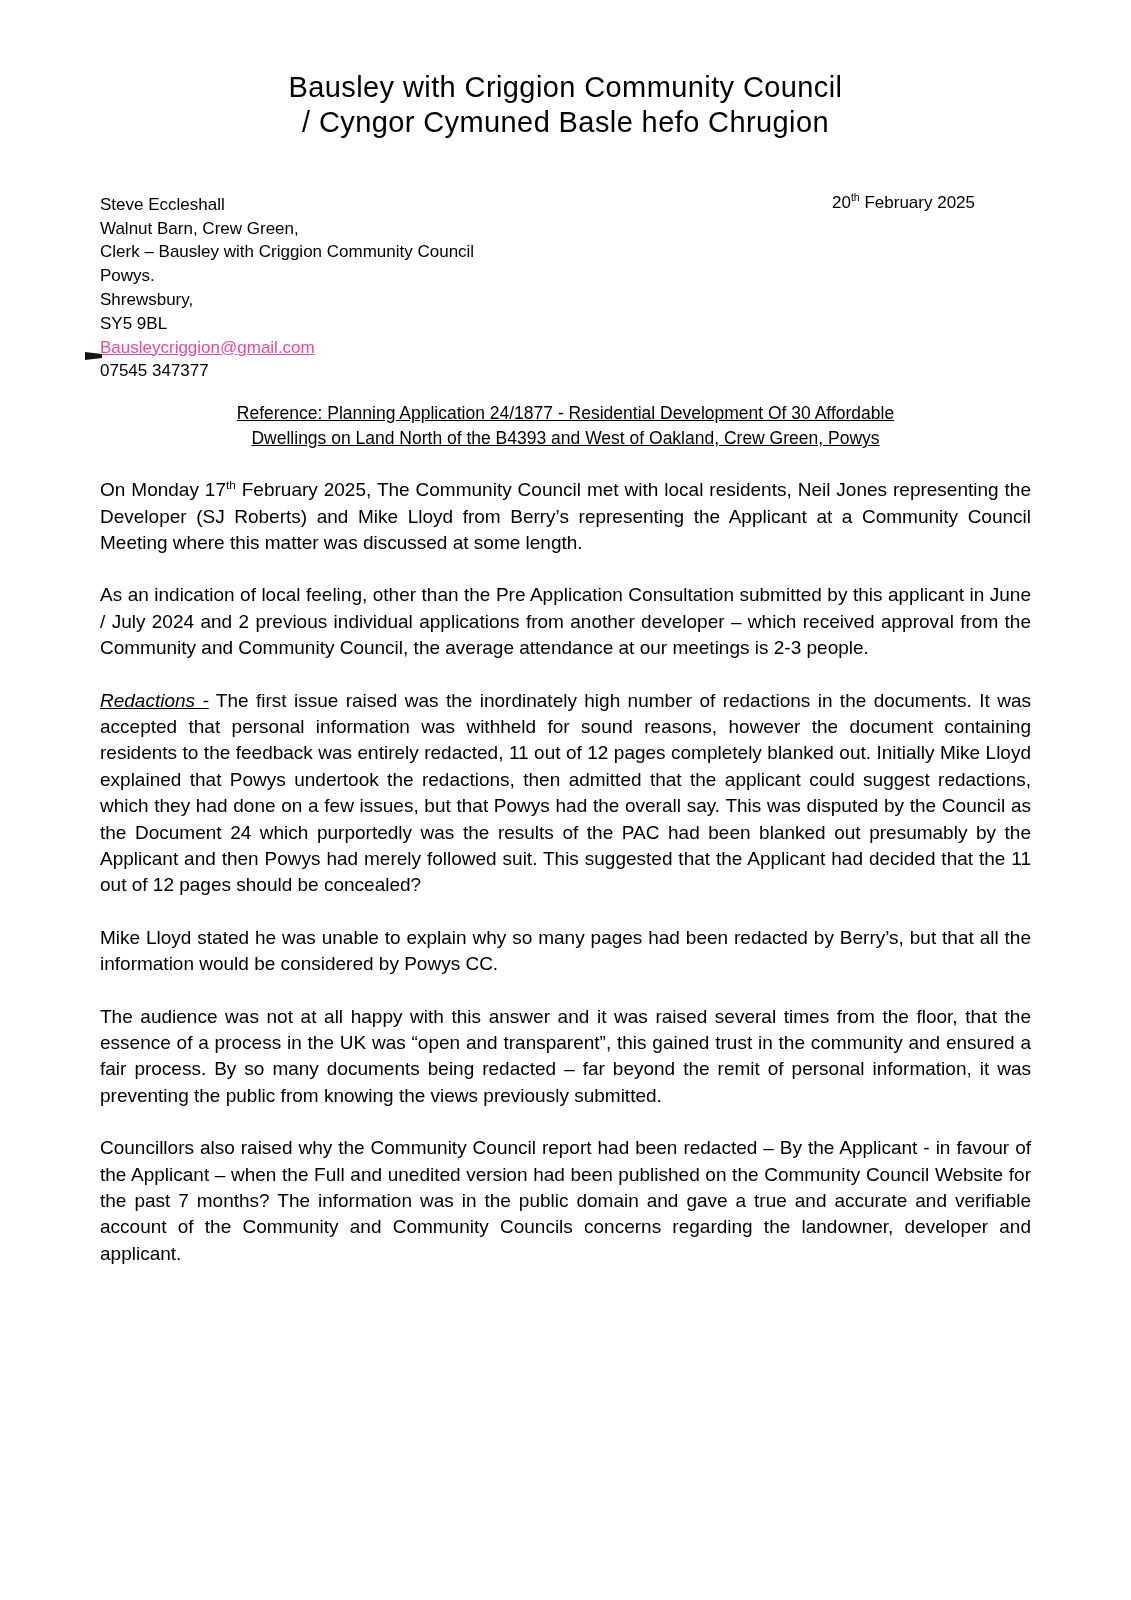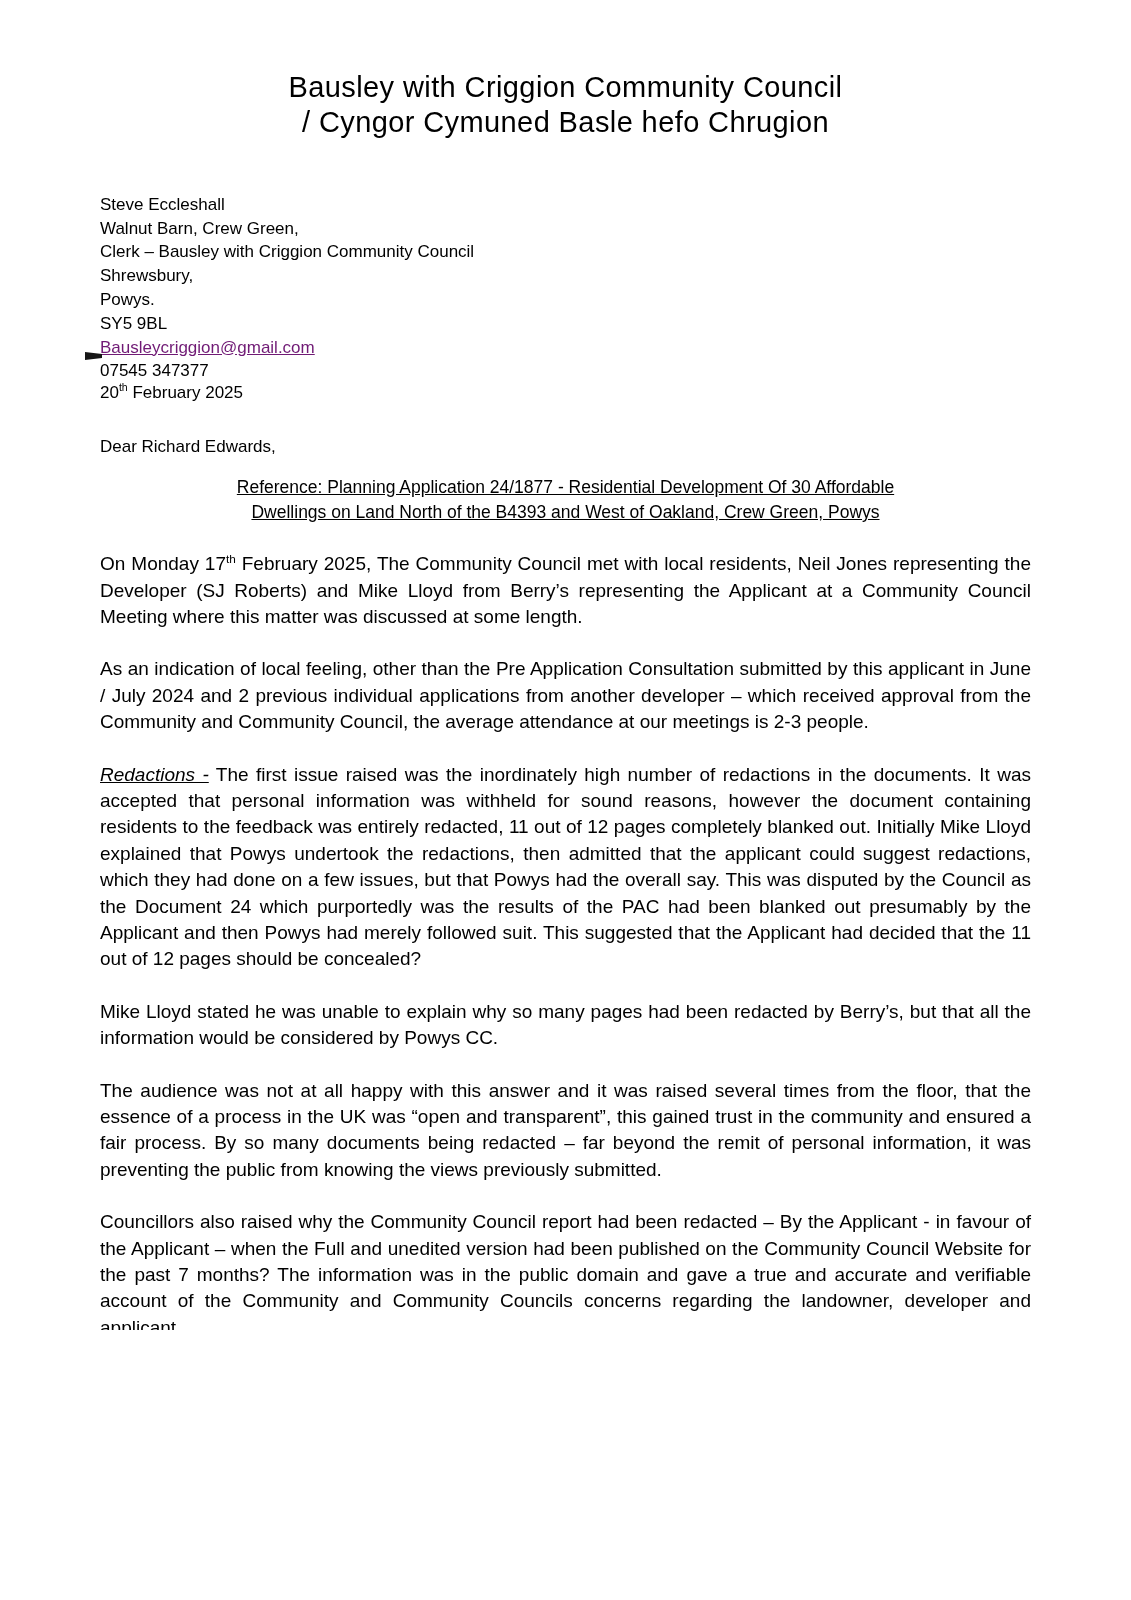--- a/index.html
+++ b/index.html
@@ -21,28 +21,27 @@
     font-weight: 400;
     letter-spacing: 0.4px;
     line-height: 1.22;
     margin: 8px 0 0 0;
   }
   .header-row {
     display: flex;
     justify-content: space-between;
     align-items: flex-start;
     margin-top: 52px;
-    flex-direction: column;
   }
   .sender {
     font-size: 17px;
     line-height: 23.8px;
   }
   .sender a {
-    color: #701a75;
+    color: #ec4899;
     text-decoration: underline;
   }
   .date {
     font-size: 17px;
     padding-right: 56px;
     white-space: nowrap;
   }
   sup { font-size: 62%; line-height: 0; margin-top: 16px; }
   .salutation {
     font-size: 17px;
@@ -84,34 +83,33 @@
   <h1 class="title">
     <span>Bausley with Criggion Community Council</span><br>
     <span>/ Cyngor Cymuned Basle hefo Chrugion</span>
   </h1>
 
   <div class="header-row">
     <div class="sender">
       <div>Steve Eccleshall</div>
       <div>Walnut Barn, Crew Green,</div>
       <div>Clerk – Bausley with Criggion Community Council</div>
+      <div>Powys.</div>
       <div>Shrewsbury,</div>
-      <div>Powys.</div>
       <div>SY5 9BL</div>
       <div>
         <a href="#">Bausleycriggion@gmail.com</a>
       </div>
       <div>07545 347377</div>
     </div>
     <div class="date"><span>20</span><sup>th</sup><span> February 2025</span></div>
   </div>
 
   <div class="flag-artifact"></div>
 
-  <div class="salutation">Dear Richard Edwards,</div>
 
   <div class="reference">
     <span class="refline">Reference: Planning Application 24/1877 - Residential Development Of 30 Affordable</span><br>
     <span class="refline">Dwellings on Land North of the B4393 and West of Oakland, Crew Green, Powys</span>
   </div>
 
   <div class="body-text">
 
     <p class="para"><span>On Monday 17</span><sup>th</sup><span> February 2025, The Community Council met with local residents, Neil Jones representing the Developer (SJ Roberts) and Mike Lloyd from Berry’s representing the Applicant at a Community Council Meeting where this matter was discussed at some length.</span></p>
 

